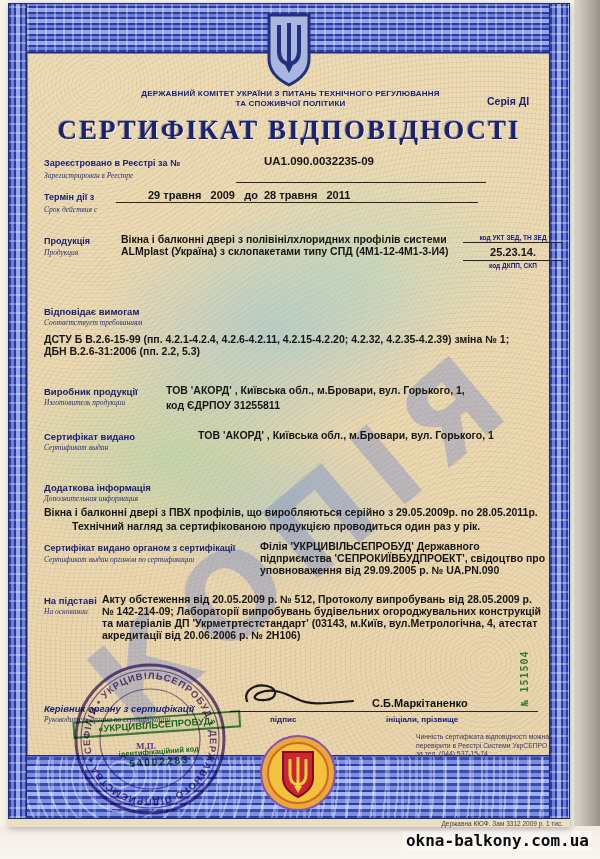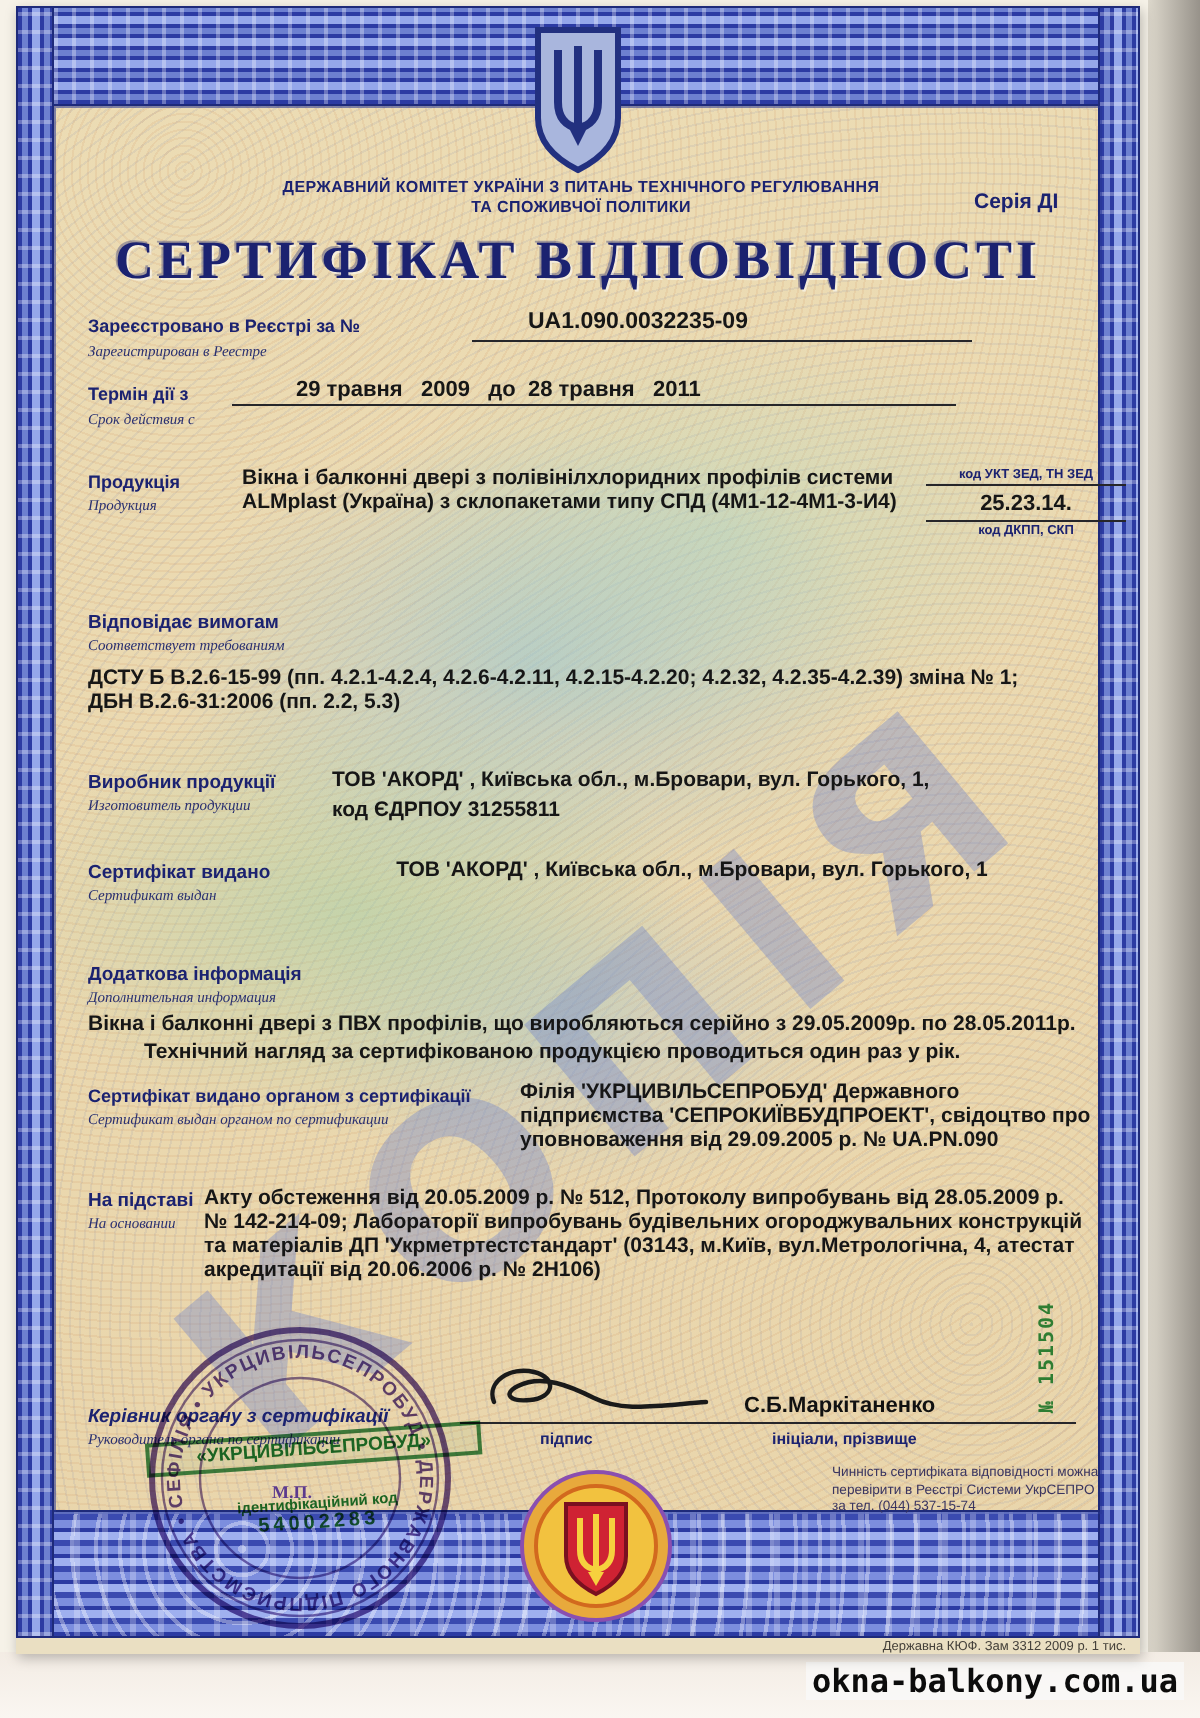--- a/index.html
+++ b/index.html
@@ -113,21 +113,21 @@
   <div class="z hdr" style="left:115px;top:86px;width:335px;">
     <div>ДЕРЖАВНИЙ КОМІТЕТ УКРАЇНИ З ПИТАНЬ ТЕХНІЧНОГО РЕГУЛЮВАННЯ</div>
     <div>ТА СПОЖИВЧОЇ ПОЛІТИКИ</div>
   </div>
   <div class="z" style="left:479px;top:92px;font-weight:bold;font-size:10.5px;color:#1b2270;">Серія ДІ</div>
 
   <div class="z title" style="left:40px;top:112px;width:482px;">СЕРТИФІКАТ ВІДПОВІДНОСТІ</div>
 
   <div class="z lbl" style="left:36px;top:155px;">Зареєстровано в Реєстрі за №</div>
   <div class="z lbl-ru" style="left:36px;top:168px;">Зарегистрирован в Реестре</div>
-  <div class="z val uline" style="left:228px;top:152px;width:250px;font-size:11.5px;padding-bottom:3px;text-indent:28px;">UA1.090.0032235-09</div>
+  <div class="z val uline" style="left:228px;top:152px;width:250px;font-size:11.5px;padding-bottom:15px;text-indent:28px;">UA1.090.0032235-09</div>
 
   <div class="z lbl" style="left:36px;top:189px;">Термін дії з</div>
   <div class="z lbl-ru" style="left:36px;top:202px;">Срок действия с</div>
   <div class="z val uline" style="left:108px;top:186px;width:362px;font-size:11px;padding-bottom:1px;text-indent:32px;white-space:pre;">29 травня   2009   до  28 травня   2011</div>
 
   <div class="z lbl" style="left:36px;top:233px;">Продукція</div>
   <div class="z lbl-ru" style="left:36px;top:245px;">Продукция</div>
   <div class="z" style="left:113px;top:230px;width:345px;">
     <div class="val">Вікна і балконні двері з полівінілхлоридних профілів системи</div>
     <div class="val">ALMplast (Україна) з  склопакетами типу  СПД (4М1-12-4М1-3-И4)</div>

